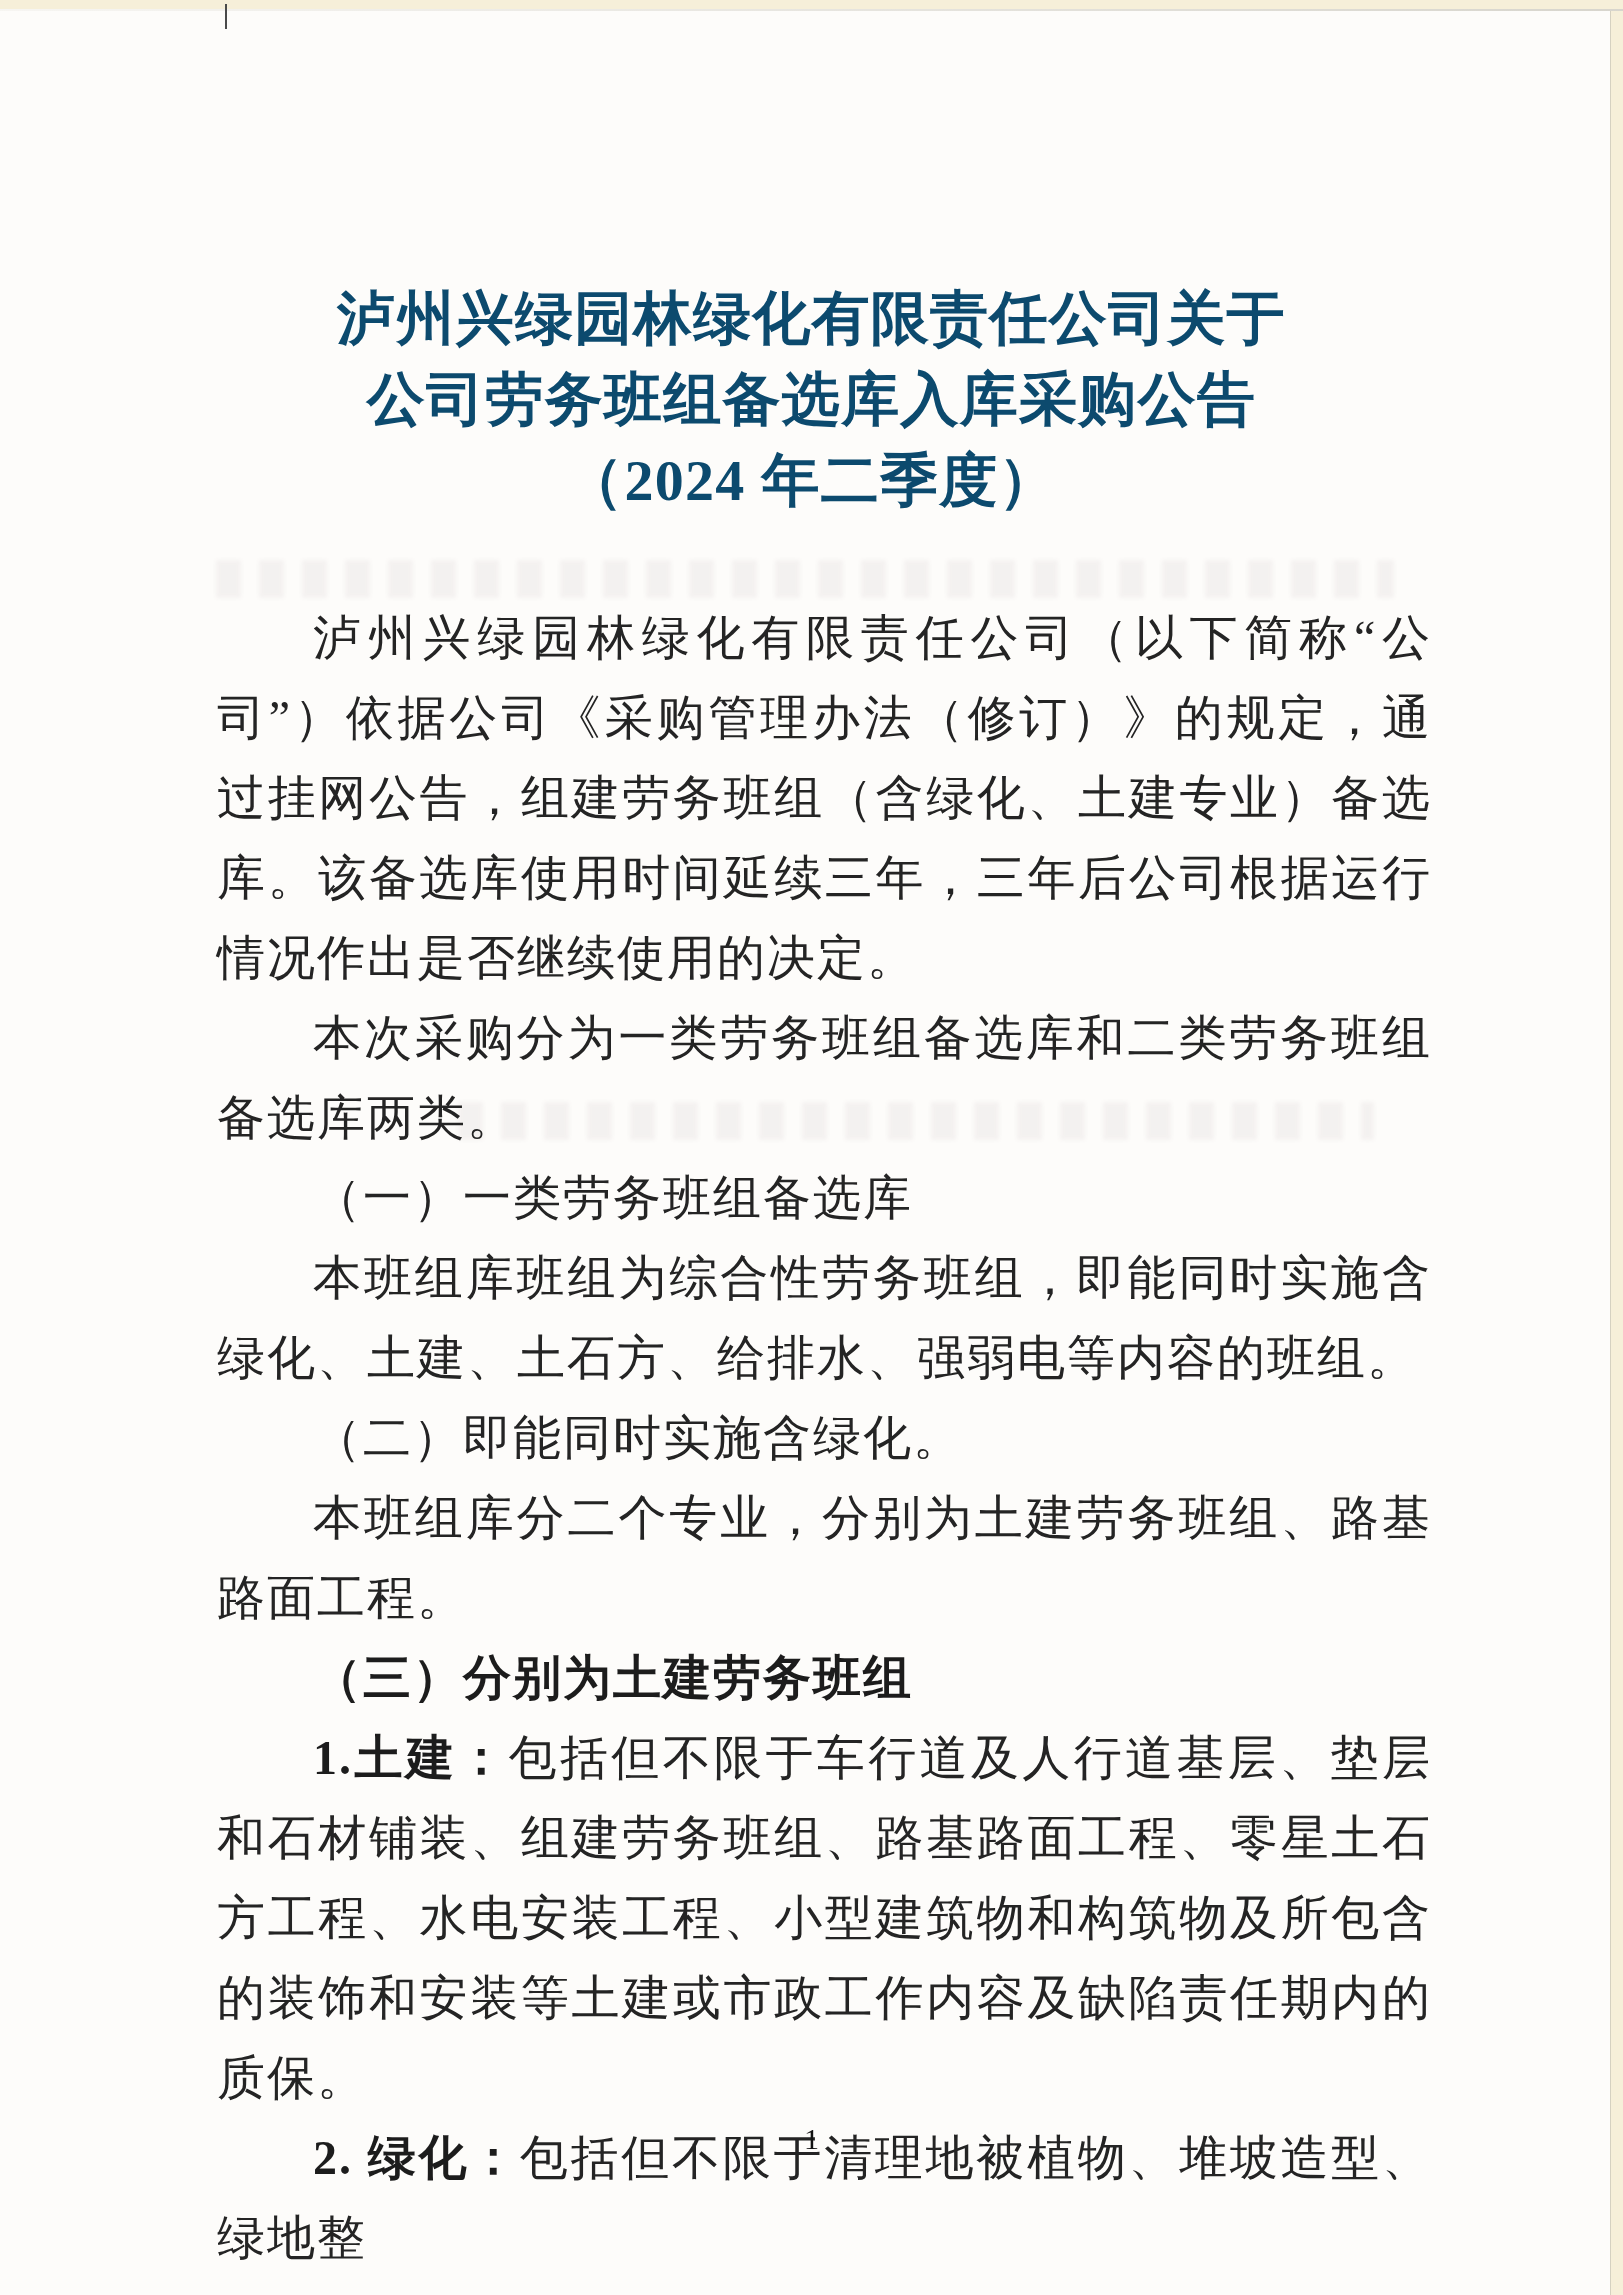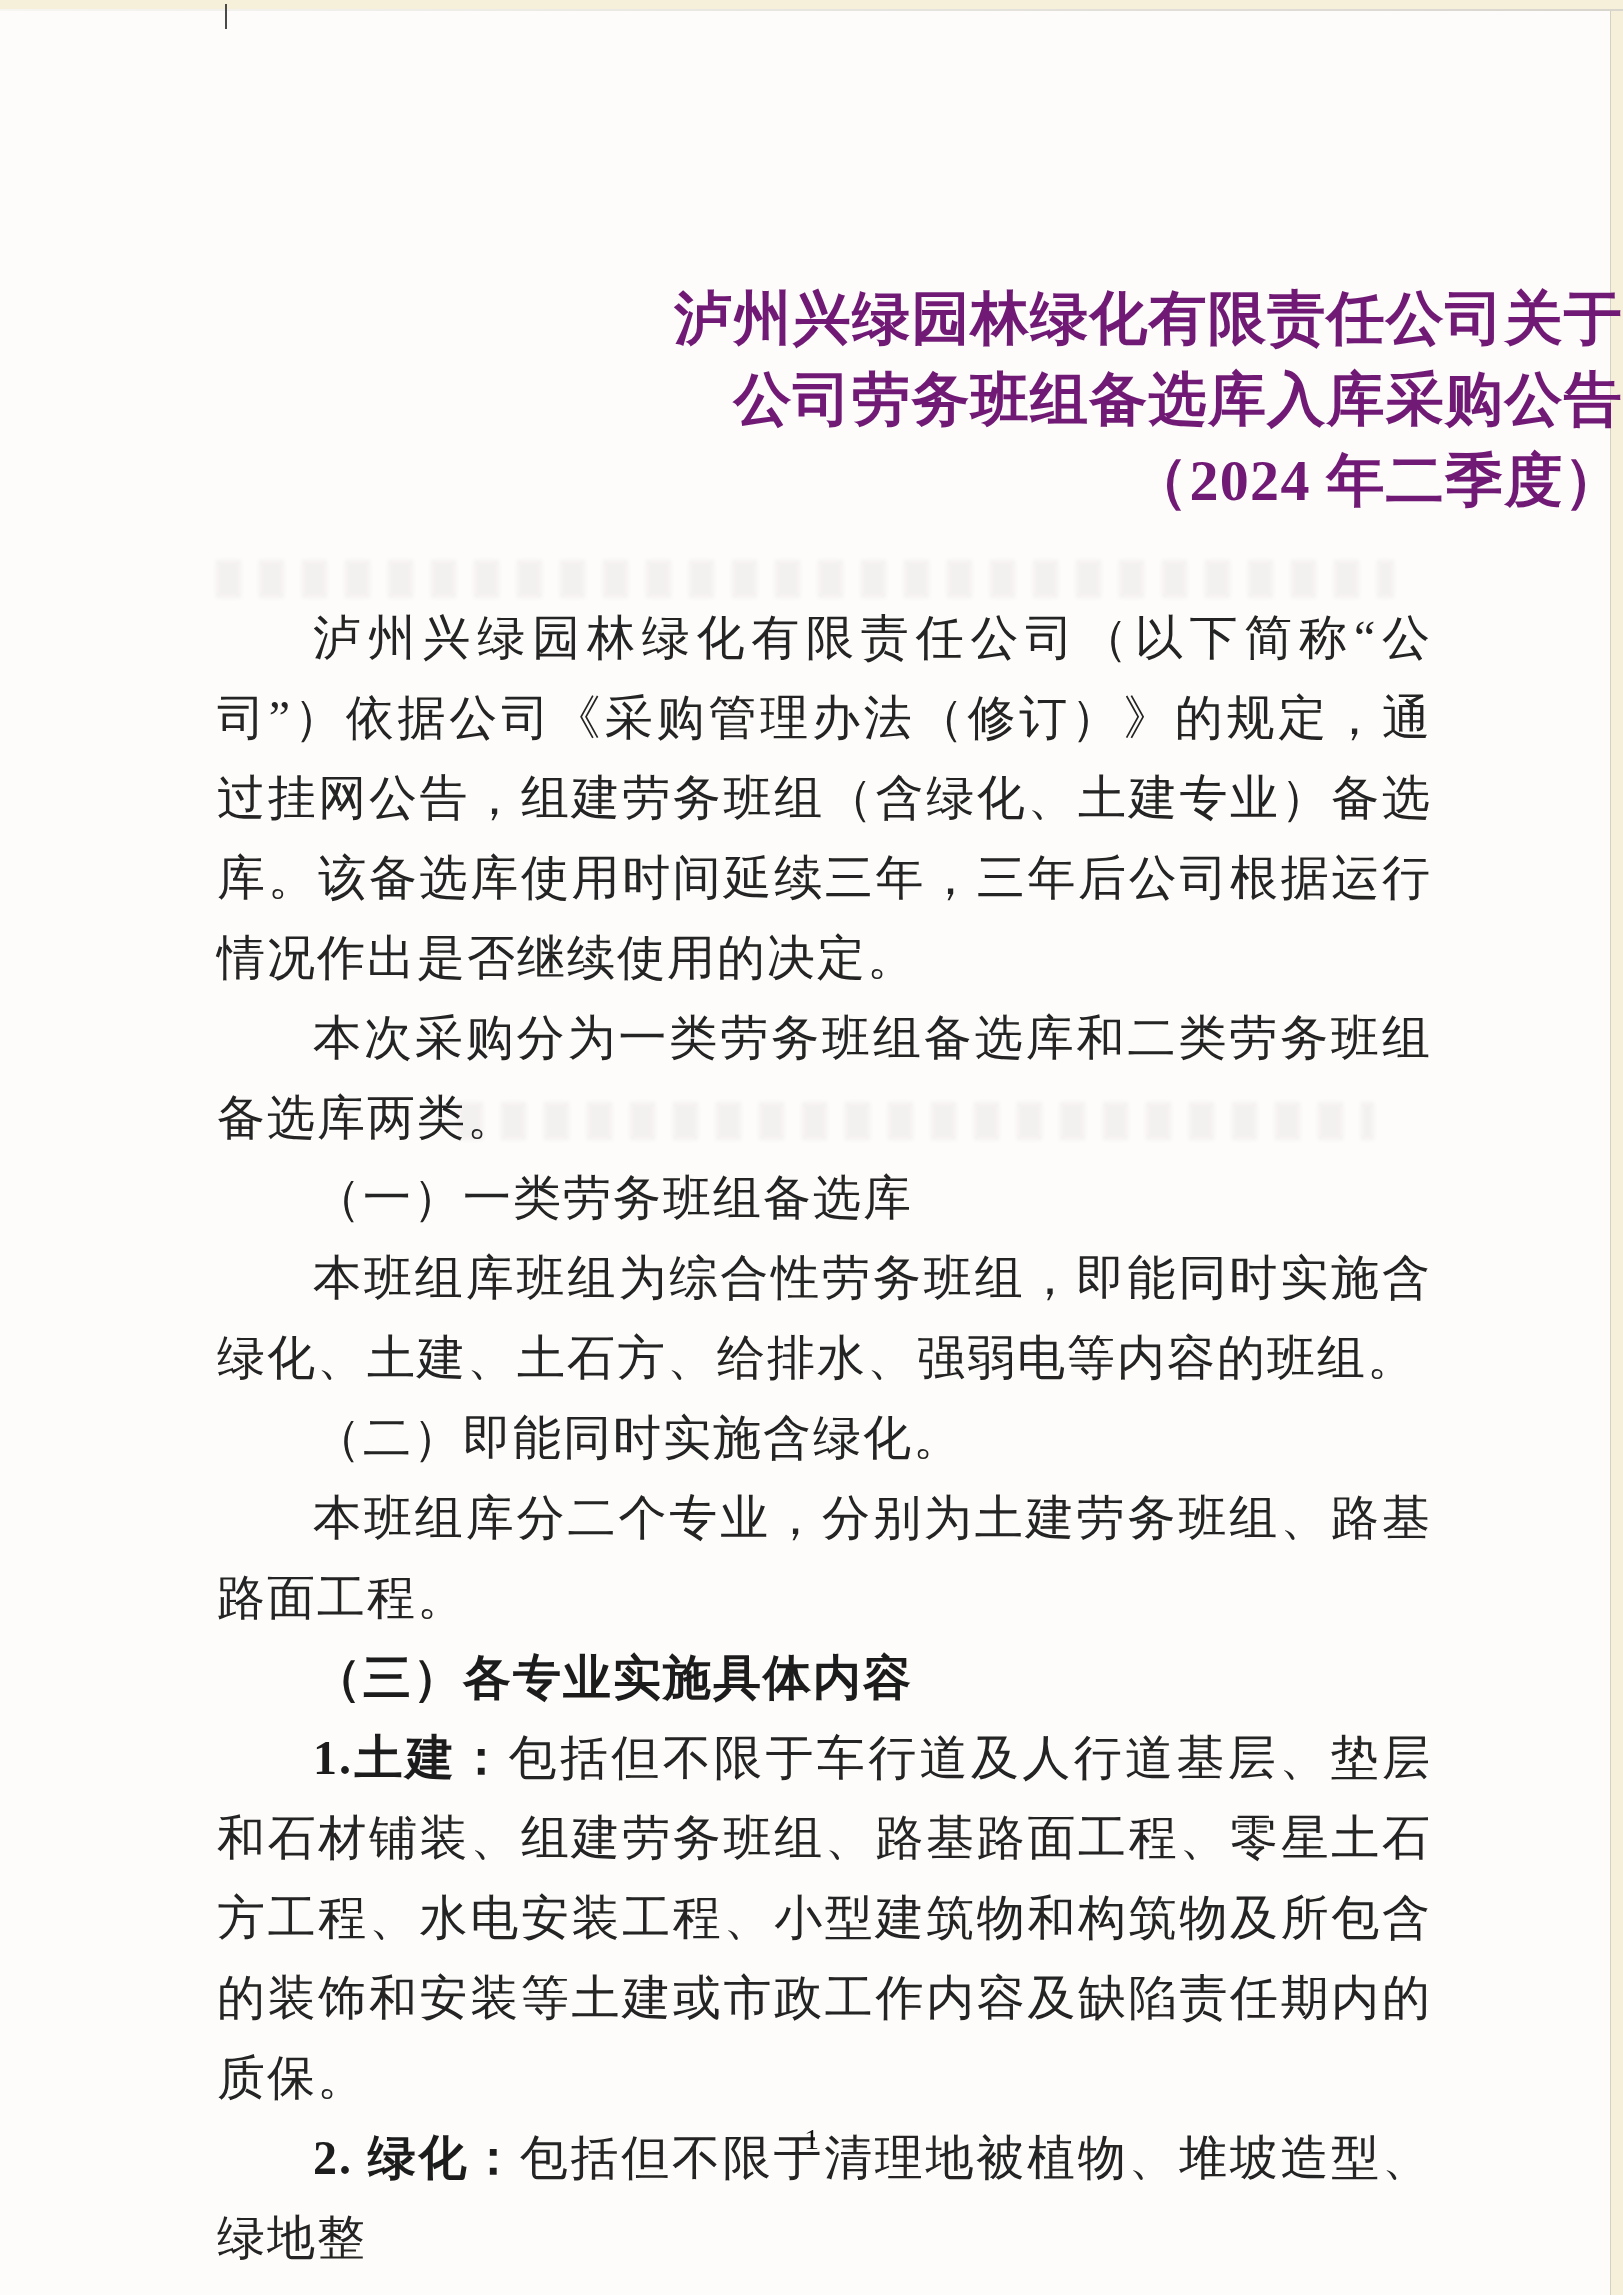--- a/index.html
+++ b/index.html
@@ -53,26 +53,26 @@
     opacity: 0.06;
     background: repeating-linear-gradient(90deg, #6b4f5a 0 25px, transparent 25px 43px);
     filter: blur(2px);
   }
   .ghost-1 { left: 216px;  width: 1178px; top: 560px; }
   .ghost-2 { left: 458px;  width: 916px; top: 1102px; }
 
   .title-block {
     position: relative;
     padding-top: 278px;
-    text-align: right;
+    text-align: center;
     font-weight: bold;
     font-size: 58px;
     line-height: 81px;
     letter-spacing: 1.3px;
-    color: #701a75;
+    color: #0c4a6e;
   }
   .body-block {
     position: relative;
     margin: 77px 191px 0 217px;
     font-size: 48px;
     line-height: 80px;
     letter-spacing: 2px;
     text-align: justify;
     color: #242424;
   }
@@ -112,21 +112,21 @@
     <div class="title-line">（2024 年二季度）</div>
   </div>
 
   <div class="body-block">
     <p class="para">泸州兴绿园林绿化有限责任公司（以下简称“公司”）依据公司《采购管理办法（修订）》的规定，通过挂网公告，组建劳务班组（含绿化、土建专业）备选库。该备选库使用时间延续三年，三年后公司根据运行情况作出是否继续使用的决定。</p>
     <p class="para">本次采购分为一类劳务班组备选库和二类劳务班组备选库两类。</p>
     <p class="para">（一）一类劳务班组备选库</p>
     <p class="para">本班组库班组为综合性劳务班组，即能同时实施含绿化、土建、土石方、给排水、强弱电等内容的班组。</p>
     <p class="para">（二）即能同时实施含绿化。</p>
     <p class="para">本班组库分二个专业，分别为土建劳务班组、路基路面工程。</p>
-    <p class="para bold">（三）各专业实施具体内容</p>
+    <p class="para bold">（三）分别为土建劳务班组</p>
     <p class="para"><span class="bold">1.土建：</span><span>包括但不限于车行道及人行道基层、垫层和石材铺装、组建劳务班组、路基路面工程、零星土石方工程、水电安装工程、小型建筑物和构筑物及所包含的装饰和安装等土建或市政工作内容及缺陷责任期内的质保。</span></p>
     <p class="para"><span class="bold">2. 绿化：</span><span>包括但不限于清理地被植物、堆坡造型、绿地整</span></p>
   </div>
 
   <div class="page-number">1</div>
 
 </div>
 
 
 </body></html>

